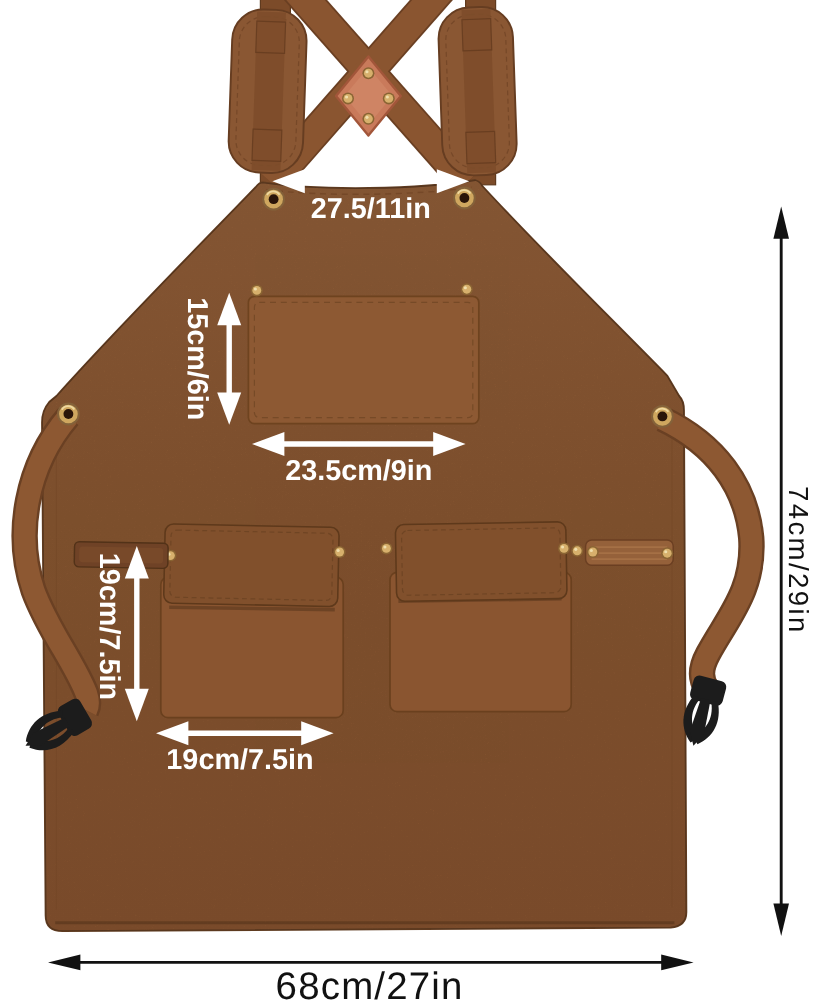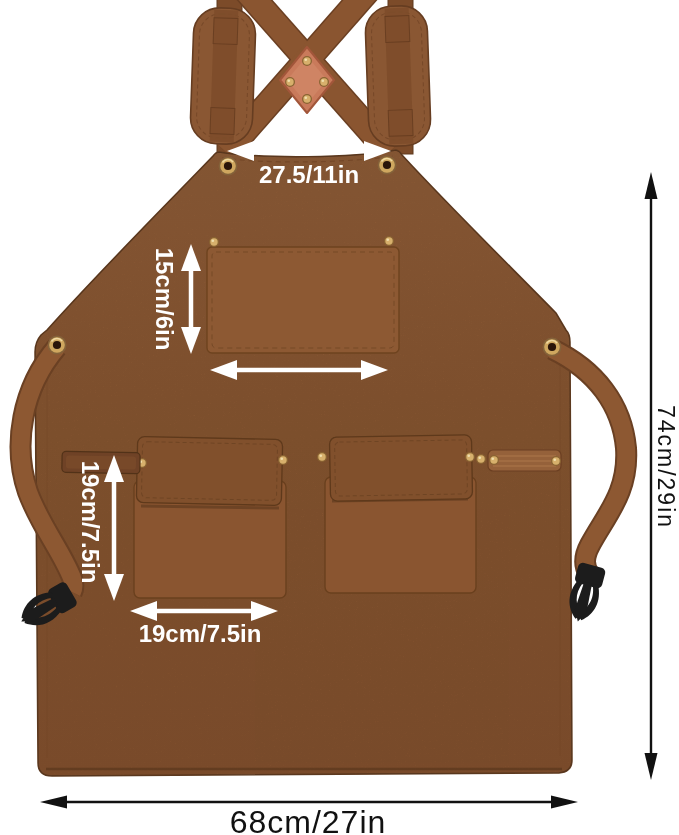--- a/index.html
+++ b/index.html
@@ -207,20 +207,21 @@
       <polygon points="40,802 67,795.5 67,808.5"></polygon>
       <polygon points="578,802 551,795.5 551,808.5"></polygon>
     </g>
   </g>
 </svg>
 
 <div class="dim-label" style="left:309px;top:175px;">27.5/11in</div>
 
 <div class="dim-label vertical" style="left:164px;top:299px;">15cm/6in</div>
 
+<div class="dim-label" style="left:299px;top:393px;">23.5cm/9in</div>
 
 <div class="dim-label vertical" style="left:90px;top:522px;">19cm/7.5in</div>
 
 <div class="dim-label" style="left:200px;top:634px;">19cm/7.5in</div>
 
 <div class="dim-label dark vertical" style="left:665px;top:467px;">74cm/29in</div>
 
 <div class="dim-label dark" style="left:308px;top:822px;">68cm/27in</div>
 
 </div>

